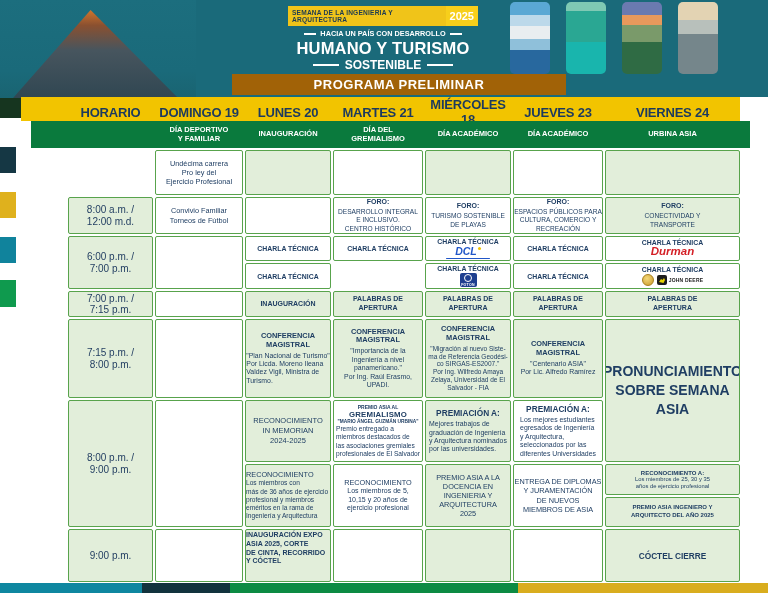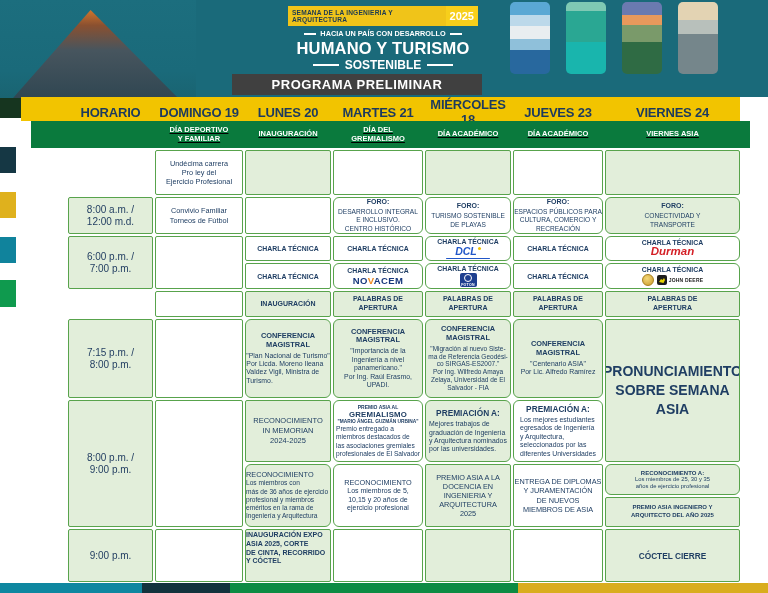--- a/index.html
+++ b/index.html
@@ -26,43 +26,43 @@
   .dash.long{width:26px;}
   .title1{color:#fff;font-weight:900;font-size:16.5px;letter-spacing:.2px;margin-top:1px;white-space:nowrap;}
   .title2{color:#fff;font-weight:900;font-size:12px;display:flex;align-items:center;gap:6px;white-space:nowrap;}
   .datebadge{background:#f0c419;color:#1c3a52;font-weight:bold;font-size:7px;
              padding:2px 14px;margin-top:3px;letter-spacing:.3px;}
   .photo{position:absolute;top:2px;width:40px;height:72px;border-radius:5px;z-index:2;}
   .p1{left:510px;background:linear-gradient(180deg,#5aa8d4 0 18%,#bcd9ea 18% 34%,#e9eef0 34% 52%,#8fc0da 52% 66%,#28689e 66% 100%);}
   .p2{left:566px;background:linear-gradient(180deg,#7fc9b4 0 12%,#2aa793 12% 55%,#19b5ad 55% 100%);}
   .p3{left:622px;background:linear-gradient(180deg,#6a7ab0 0 18%,#e8995c 18% 32%,#7a9a6a 32% 55%,#2f6b44 55% 100%);}
   .p4{left:678px;background:linear-gradient(180deg,#e3d3b3 0 25%,#b8c0bb 25% 45%,#75868b 45% 100%);}
-  .program-bar{position:absolute;left:232px;top:74px;width:250px;height:21px;background:#404040;
+  .program-bar{position:absolute;left:232px;top:74px;width:334px;height:21px;background:#a16207;
                display:flex;align-items:center;justify-content:center;z-index:4;}
   .program-bar span{color:#fff;font-weight:900;font-size:13px;letter-spacing:.5px;}
 
   
   .day-row{position:absolute;left:21px;top:97px;width:719px;height:24px;background:#f2c400;z-index:3;}
   .theme-row{position:absolute;left:31px;top:121px;width:719px;height:27px;background:#0a7a3d;z-index:3;}
   .hdr-grid{display:grid;grid-template-columns:85px 88px 86px 90px 86px 90px 135px;column-gap:2px;height:100%;align-items:center;}
   .day-row .hdr-grid{margin-left:47px;}
-  .theme-row .hdr-grid{margin-left:37px;text-decoration:underline;}
+  .theme-row .hdr-grid{margin-left:37px;}
   .day-lbl{color:#1c3a5e;font-weight:bold;font-size:13px;text-align:center;letter-spacing:-.2px;}
   .theme-lbl{color:#fff;font-weight:bold;font-size:7.5px;text-align:center;line-height:1.18;white-space:pre-line;}
 
   
   .sched{position:absolute;left:68px;top:150px;width:672px;z-index:2;display:grid;
          grid-template-columns:85px 88px 86px 90px 86px 90px 135px;
          grid-template-rows:45px 37px 25px 26px 26px 79px 62px 31px 30px 53px;
          gap:2px;}
   .c{border:1.4px solid #58a34c;border-radius:2px;box-sizing:border-box;overflow:hidden;
      display:flex;align-items:center;justify-content:center;text-align:center;
      color:#1f3e63;padding:1px 0;}
   .w{background:#fff;} .g{background:#e2eeda;}
-  .col{flex-direction:column;border-radius:6px;}
+  .col{flex-direction:column;}
   .pre{white-space:pre-line;}
   .time{font-size:10px;line-height:1.15;color:#1e3a5f;}
   .body1{font-size:7.3px;line-height:1.25;}
   .ft{font-weight:bold;font-size:7px;margin-bottom:3px;}
   .fb{font-size:6.6px;line-height:1.3;}
   .ch{font-weight:bold;font-size:6.9px;}
   .palabras{font-weight:bold;font-size:7px;line-height:1.25;}
   .conf-t{font-weight:bold;font-size:7.4px;line-height:1.2;margin-bottom:2px;}
   .conf-b{font-size:6.9px;line-height:1.22;}
   .conf-b.sm{font-size:6.5px;}
@@ -160,33 +160,37 @@
   <div class="theme-row">
     <div class="hdr-grid">
       <div class="theme-lbl"></div>
       <div class="theme-lbl">DÍA DEPORTIVO
 Y FAMILIAR</div>
       <div class="theme-lbl">INAUGURACIÓN</div>
       <div class="theme-lbl">DÍA DEL
 GREMIALISMO</div>
       <div class="theme-lbl">DÍA ACADÉMICO</div>
       <div class="theme-lbl">DÍA ACADÉMICO</div>
-      <div class="theme-lbl">VIERNES ASIA</div>
+      <div class="theme-lbl">URBINA ASIA</div>
     </div>
   </div>
 
   <div class="sched">
 
     <div class="c g" style="grid-area:2/1">
         <span class="time pre">8:00 a.m. /
 12:00 m.d.</span>
       </div>
     <div class="c g" style="grid-area:3/1/5/2">
         <span class="time pre">6:00 p.m. /
 7:00 p.m.</span>
+      </div>
+    <div class="c g" style="grid-area:5/1">
+        <span class="time pre">7:00 p.m. /
+7:15 p.m.</span>
       </div>
     <div class="c g" style="grid-area:6/1">
         <span class="time pre">7:15 p.m. /
 8:00 p.m.</span>
       </div>
     <div class="c g" style="grid-area:7/1/10/2">
         <span class="time pre">8:00 p.m. /
 9:00 p.m.</span>
       </div>
     <div class="c g" style="grid-area:10/1">
@@ -240,24 +244,20 @@
 
     <div class="c w" style="grid-area:3/3">
         <span class="ch">CHARLA TÉCNICA</span>
       </div>
     <div class="c w" style="grid-area:4/3">
         <span class="ch">CHARLA TÉCNICA</span>
       </div>
     <div class="c w" style="grid-area:3/4">
         <span class="ch">CHARLA TÉCNICA</span>
       </div>
-    <div class="c w col" style="grid-area:4/4">
-      <span class="ch">CHARLA TÉCNICA</span>
-      <span class="novacem"><span>NO</span><span class="nv">V</span><span>ACEM</span></span>
-    </div>
     <div class="c w col" style="grid-area:3/5">
       <span class="ch">CHARLA TÉCNICA</span>
       <span class="dcl">
           <span>DCL</span>
           <span class="dcl-dot"></span>
         </span>
       <span class="dcl-bar"></span>
     </div>
     <div class="c w col" style="grid-area:4/5">
       <span class="ch">CHARLA TÉCNICA</span>

